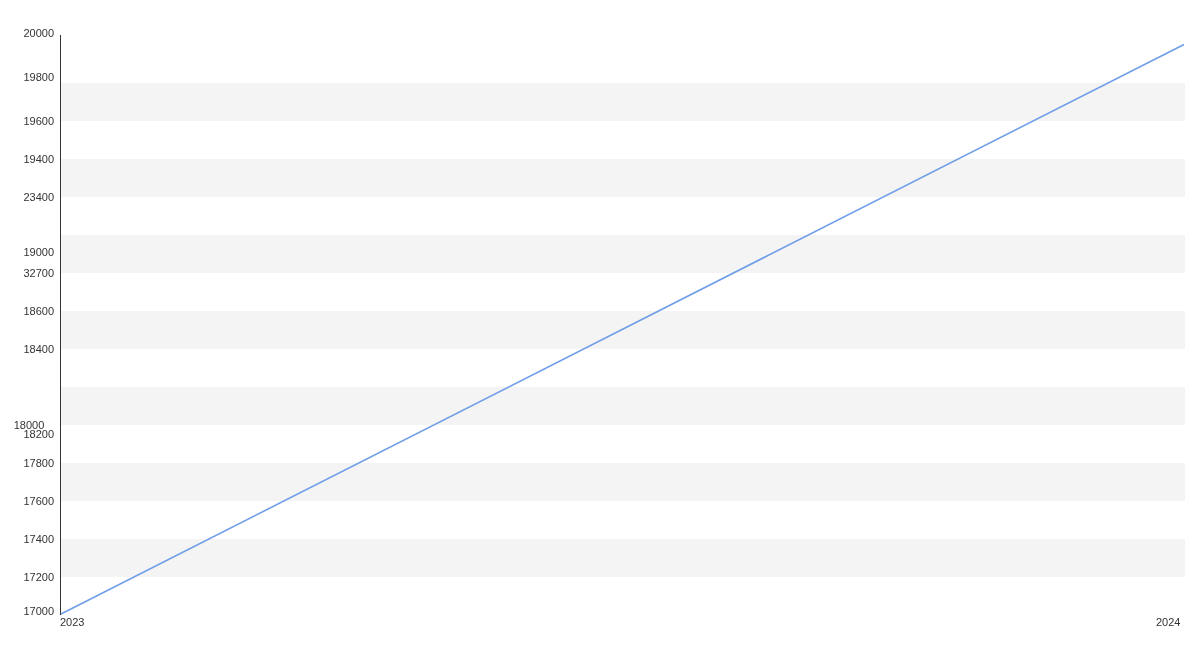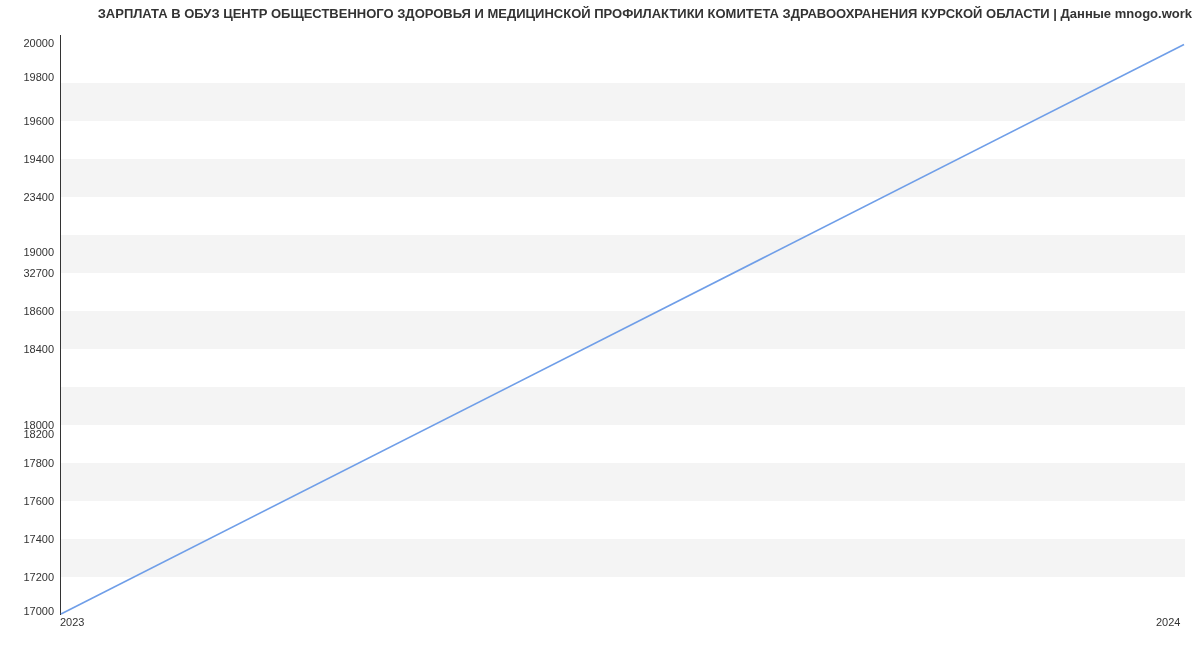--- a/index.html
+++ b/index.html
@@ -65,21 +65,20 @@
     width: 100%;
     height: 100%;
     overflow: visible;
   }
 </style>
 </head>
 <body>
 
 <div class="chart-container">
 
-  <div class="title">ЗАРПЛАТА В ОБУЗ ЦЕНТР ОБЩЕСТВЕННОГО ЗДОРОВЬЯ И МЕДИЦИНСКОЙ ПРОФИЛАКТИКИ КОМИТЕТА ЗДРАВООХРАНЕНИЯ КУРСКОЙ ОБЛАСТИ | Данные mnogo.work</div>
 
   <div class="plot-area">
       <div class="grid-band" style="top: 9.5082px; height: 38.0328px; background: rgb(255, 255, 255);"></div>
       <div class="grid-band" style="top: 47.541px; height: 38.0328px; background: rgb(244, 244, 244);"></div>
       <div class="grid-band" style="top: 85.5738px; height: 38.0328px; background: rgb(255, 255, 255);"></div>
       <div class="grid-band" style="top: 123.607px; height: 38.0328px; background: rgb(244, 244, 244);"></div>
       <div class="grid-band" style="top: 161.639px; height: 38.0328px; background: rgb(255, 255, 255);"></div>
       <div class="grid-band" style="top: 199.672px; height: 38.0328px; background: rgb(244, 244, 244);"></div>
       <div class="grid-band" style="top: 237.705px; height: 38.0328px; background: rgb(255, 255, 255);"></div>
       <div class="grid-band" style="top: 275.738px; height: 38.0328px; background: rgb(244, 244, 244);"></div>
@@ -94,26 +93,26 @@
     <svg class="line-layer" viewBox="0 0 1125 580" preserveAspectRatio="none">
         <polyline points="0,580 1124,9.508196721311492" fill="none" stroke="#6f9ee8" stroke-width="1.6"></polyline>
       </svg>
   </div>
 
 <div class="y-tick-label" style="top: 611px;">17000</div>
     <div class="y-tick-label" style="top: 576.967px;">17200</div>
     <div class="y-tick-label" style="top: 538.934px;">17400</div>
     <div class="y-tick-label" style="top: 500.902px;">17600</div>
     <div class="y-tick-label" style="top: 462.869px;">17800</div>
-    <div class="y-tick-label" style="top: 424.836px;">18000</div>
+    <div class="y-tick-label" style="top: 424.836px; text-align: center;">18000</div>
     <div class="y-tick-label" style="top: 386.803px; margin-top: 47px;">18200</div>
     <div class="y-tick-label" style="top: 348.77px;">18400</div>
     <div class="y-tick-label" style="top: 310.738px;">18600</div>
     <div class="y-tick-label" style="top: 272.705px;">32700</div>
     <div class="y-tick-label" style="top: 252px;">19000</div>
     <div class="y-tick-label" style="top: 196.639px;">23400</div>
     <div class="y-tick-label" style="top: 158.607px;">19400</div>
     <div class="y-tick-label" style="top: 120.574px;">19600</div>
     <div class="y-tick-label" style="top: 77px;">19800</div>
-    <div class="y-tick-label" style="top: 43px;">20000</div>
+    <div class="y-tick-label" style="top: 33px;">20000</div>
     <div class="x-tick-label" style="left: 60px;">2023</div>
     <div class="x-tick-label" style="left: 1156px;">2024</div>
   </div>
 
 </body></html>

